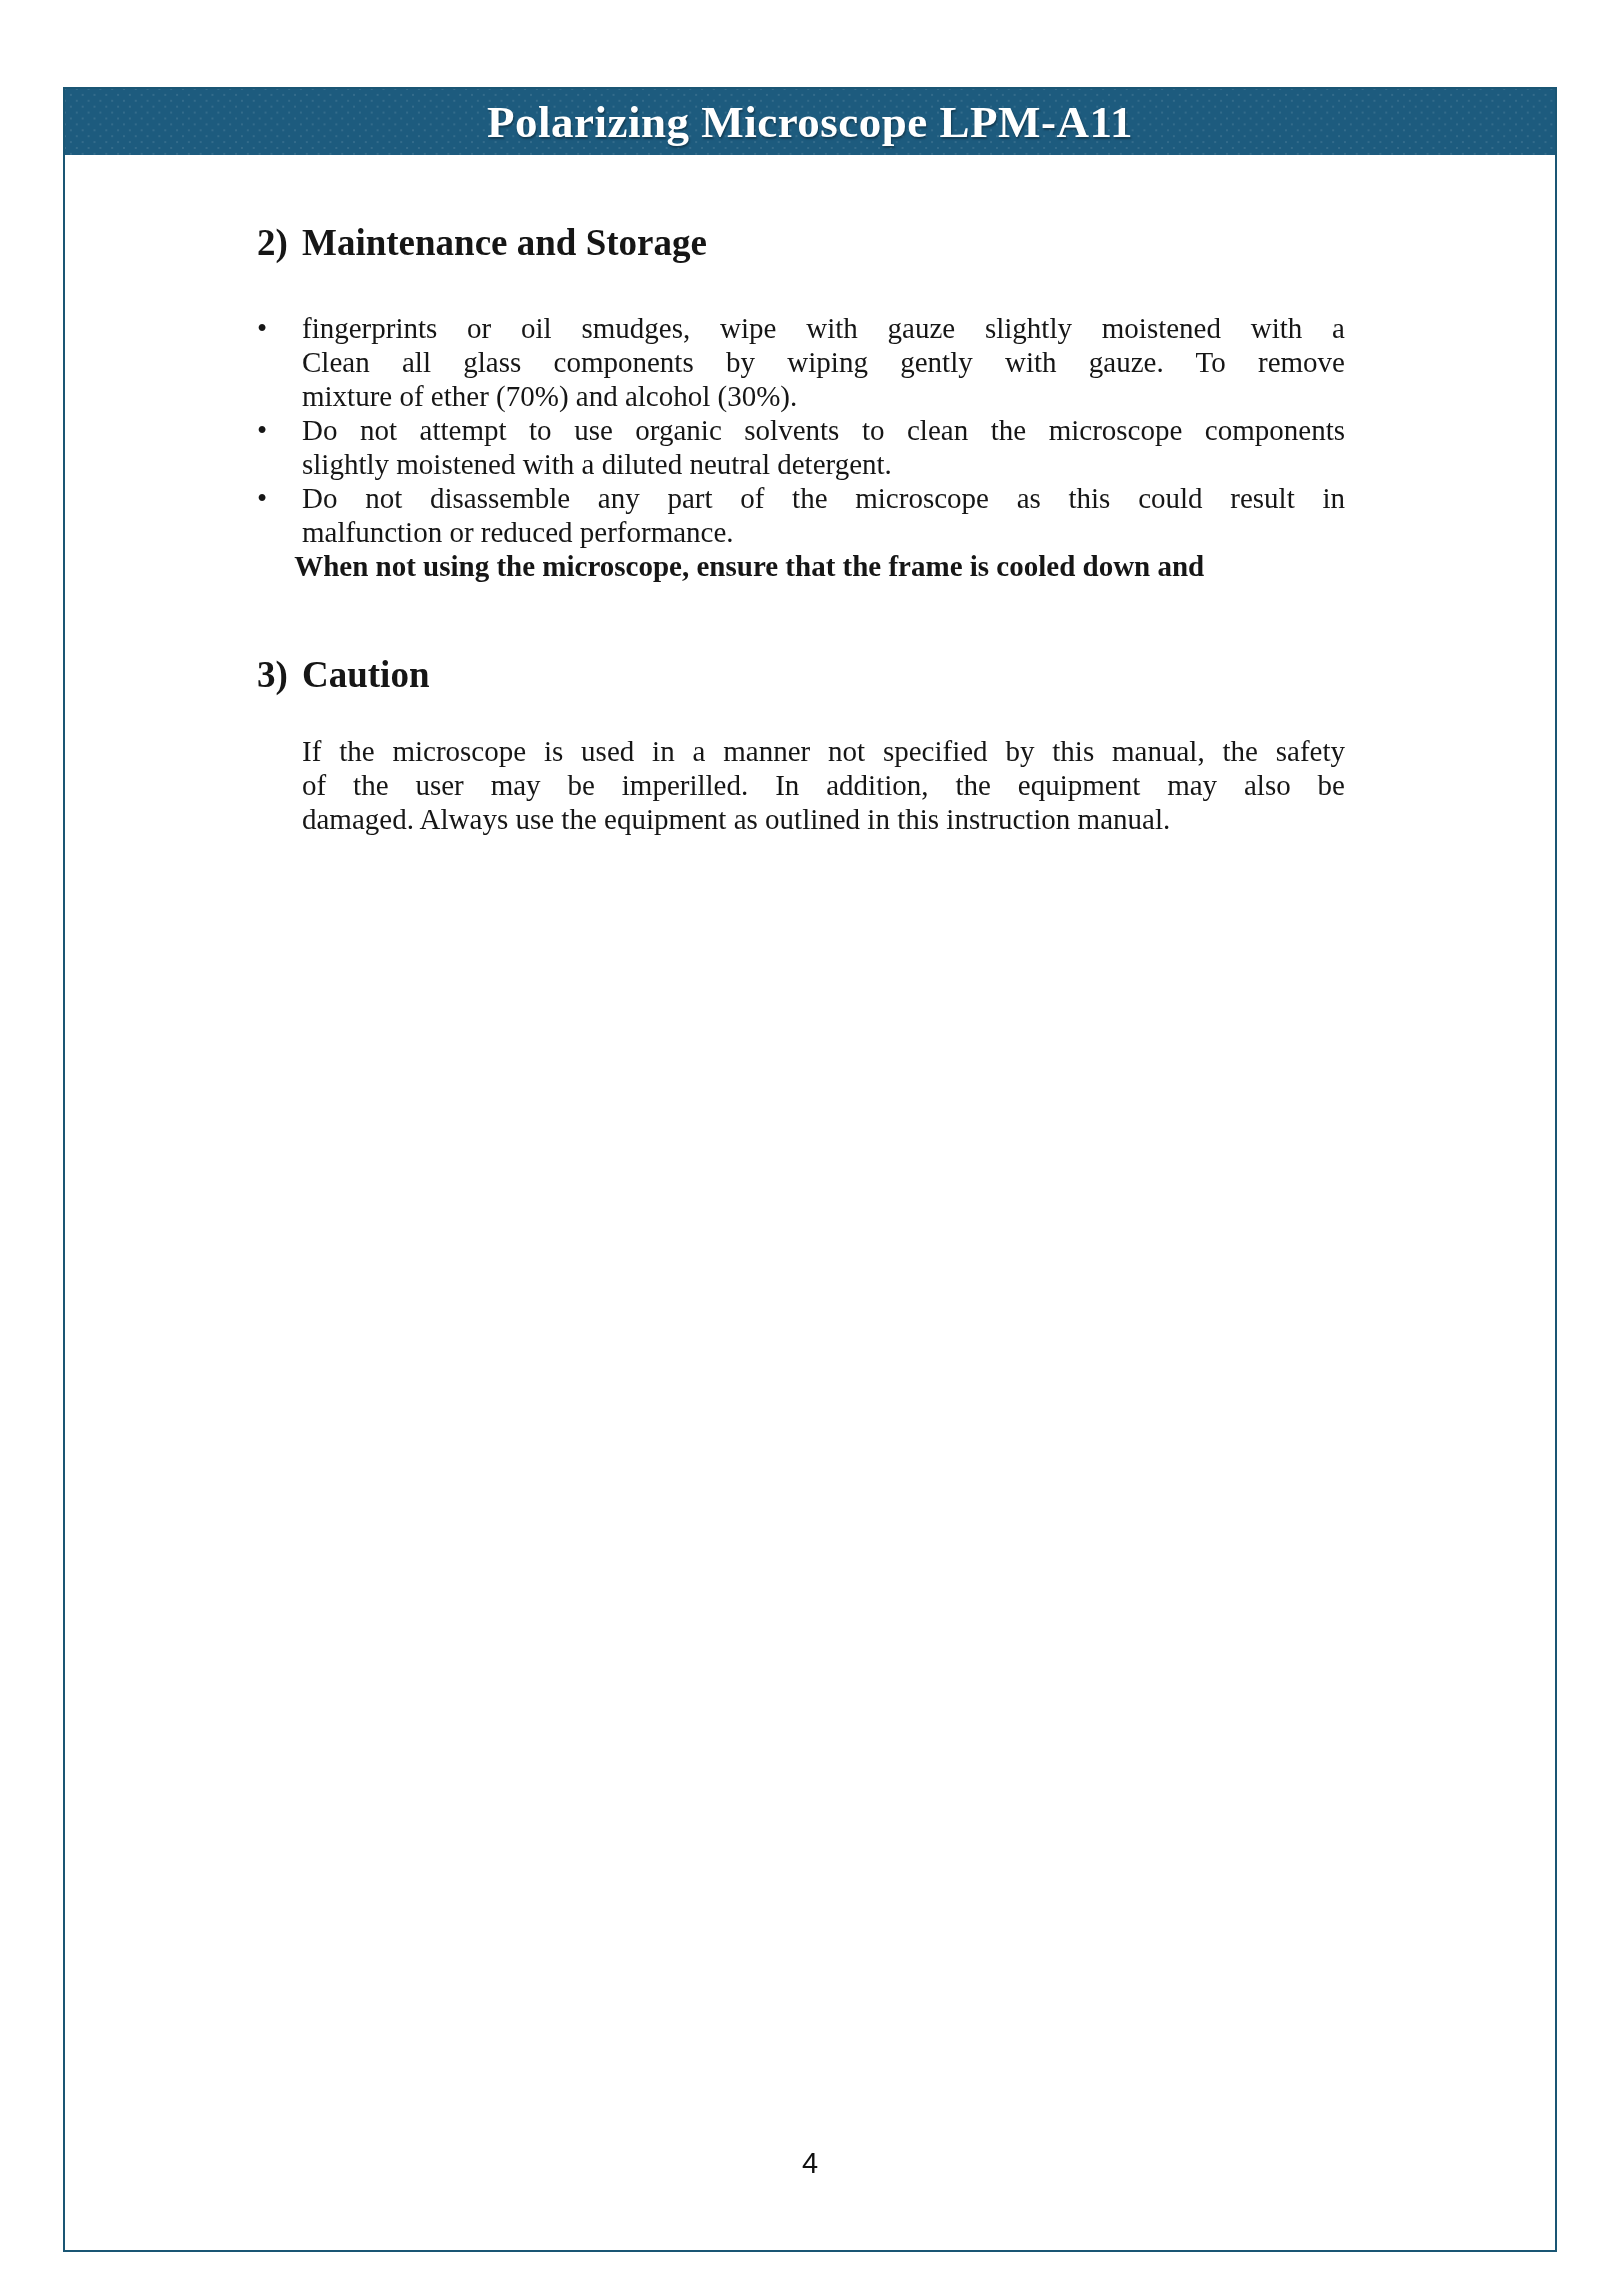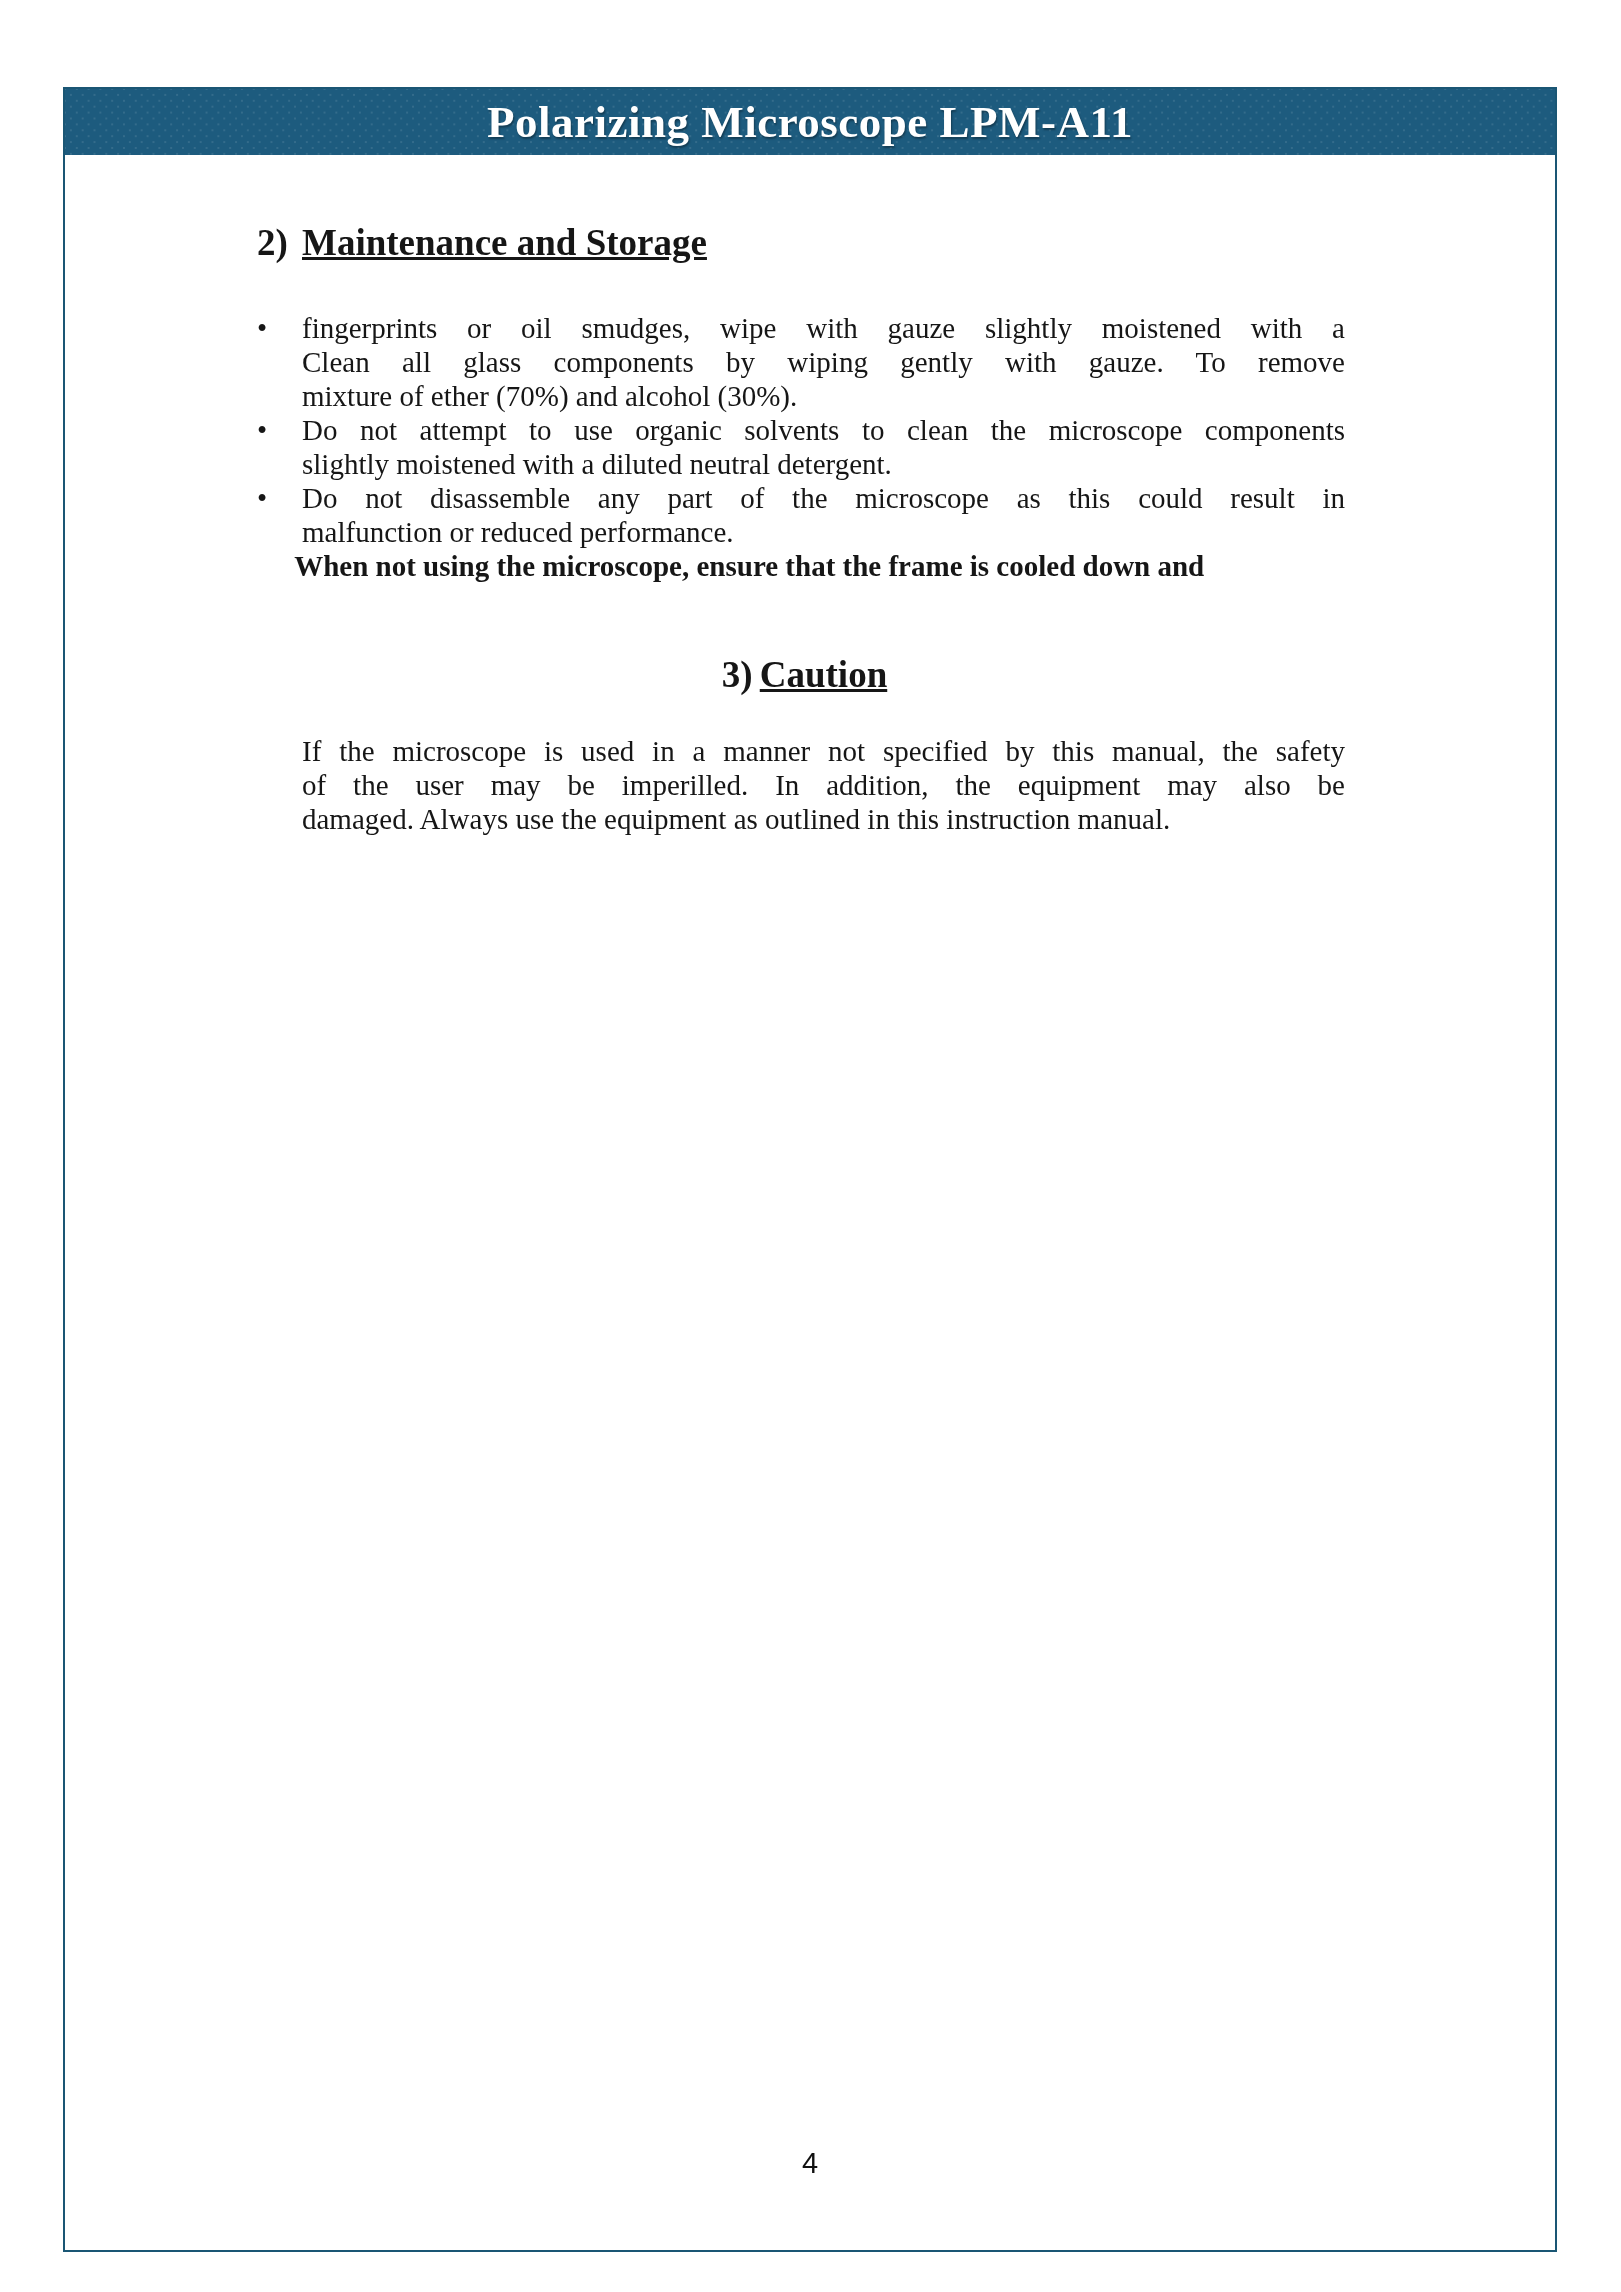--- a/index.html
+++ b/index.html
@@ -44,27 +44,26 @@
   }
   .content{
     padding:0 210px 0 237px;
   }
   .sec-heading{
     margin:65px 0 0 -45px;
     font-size:37px;
     line-height:45px;
     font-weight:bold;
     white-space:nowrap;
-    text-decoration:underline;
   }
   .sec-heading .h-num{
     display:inline-block;
     width:45px;
   }
-  .sec-heading.caution{margin-top:69px;text-align:center;}
+  .sec-heading.caution{margin-top:69px;}
   .bullet-list{margin-top:46px;}
   .bullet-item{position:relative;}
   .bullet-marker{
     position:absolute;left:-45px;top:0;
     line-height:34px;font-size:29px;
   }
   .tline{
     font-size:29px;
     line-height:34px;
     color:var(--ink);

